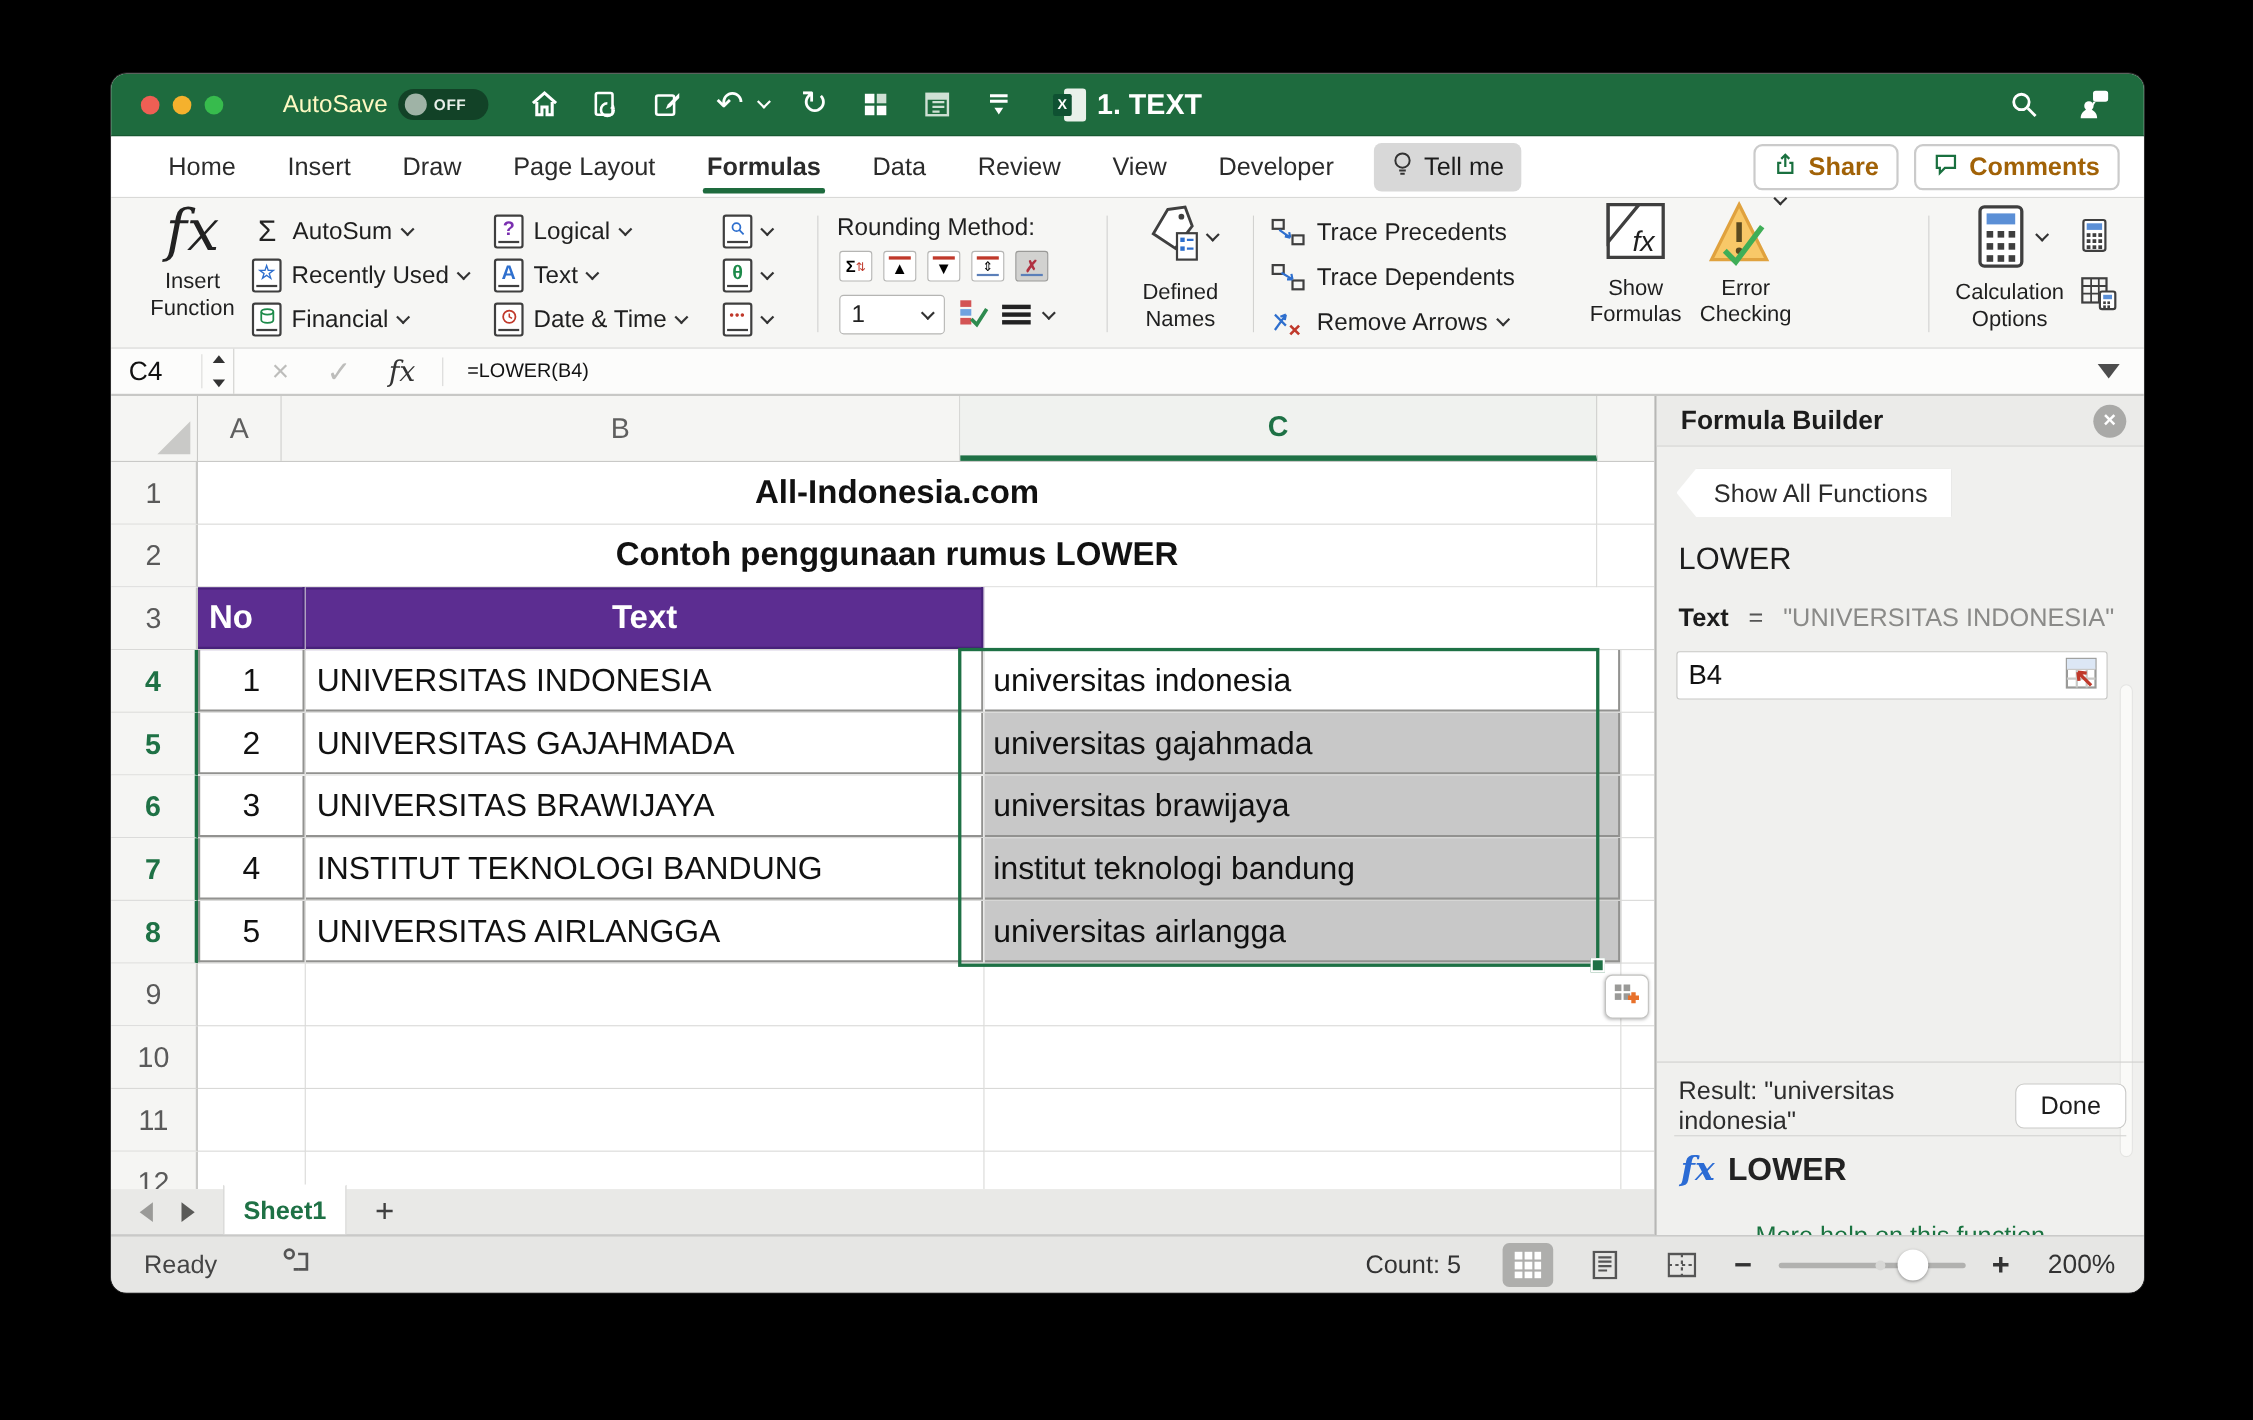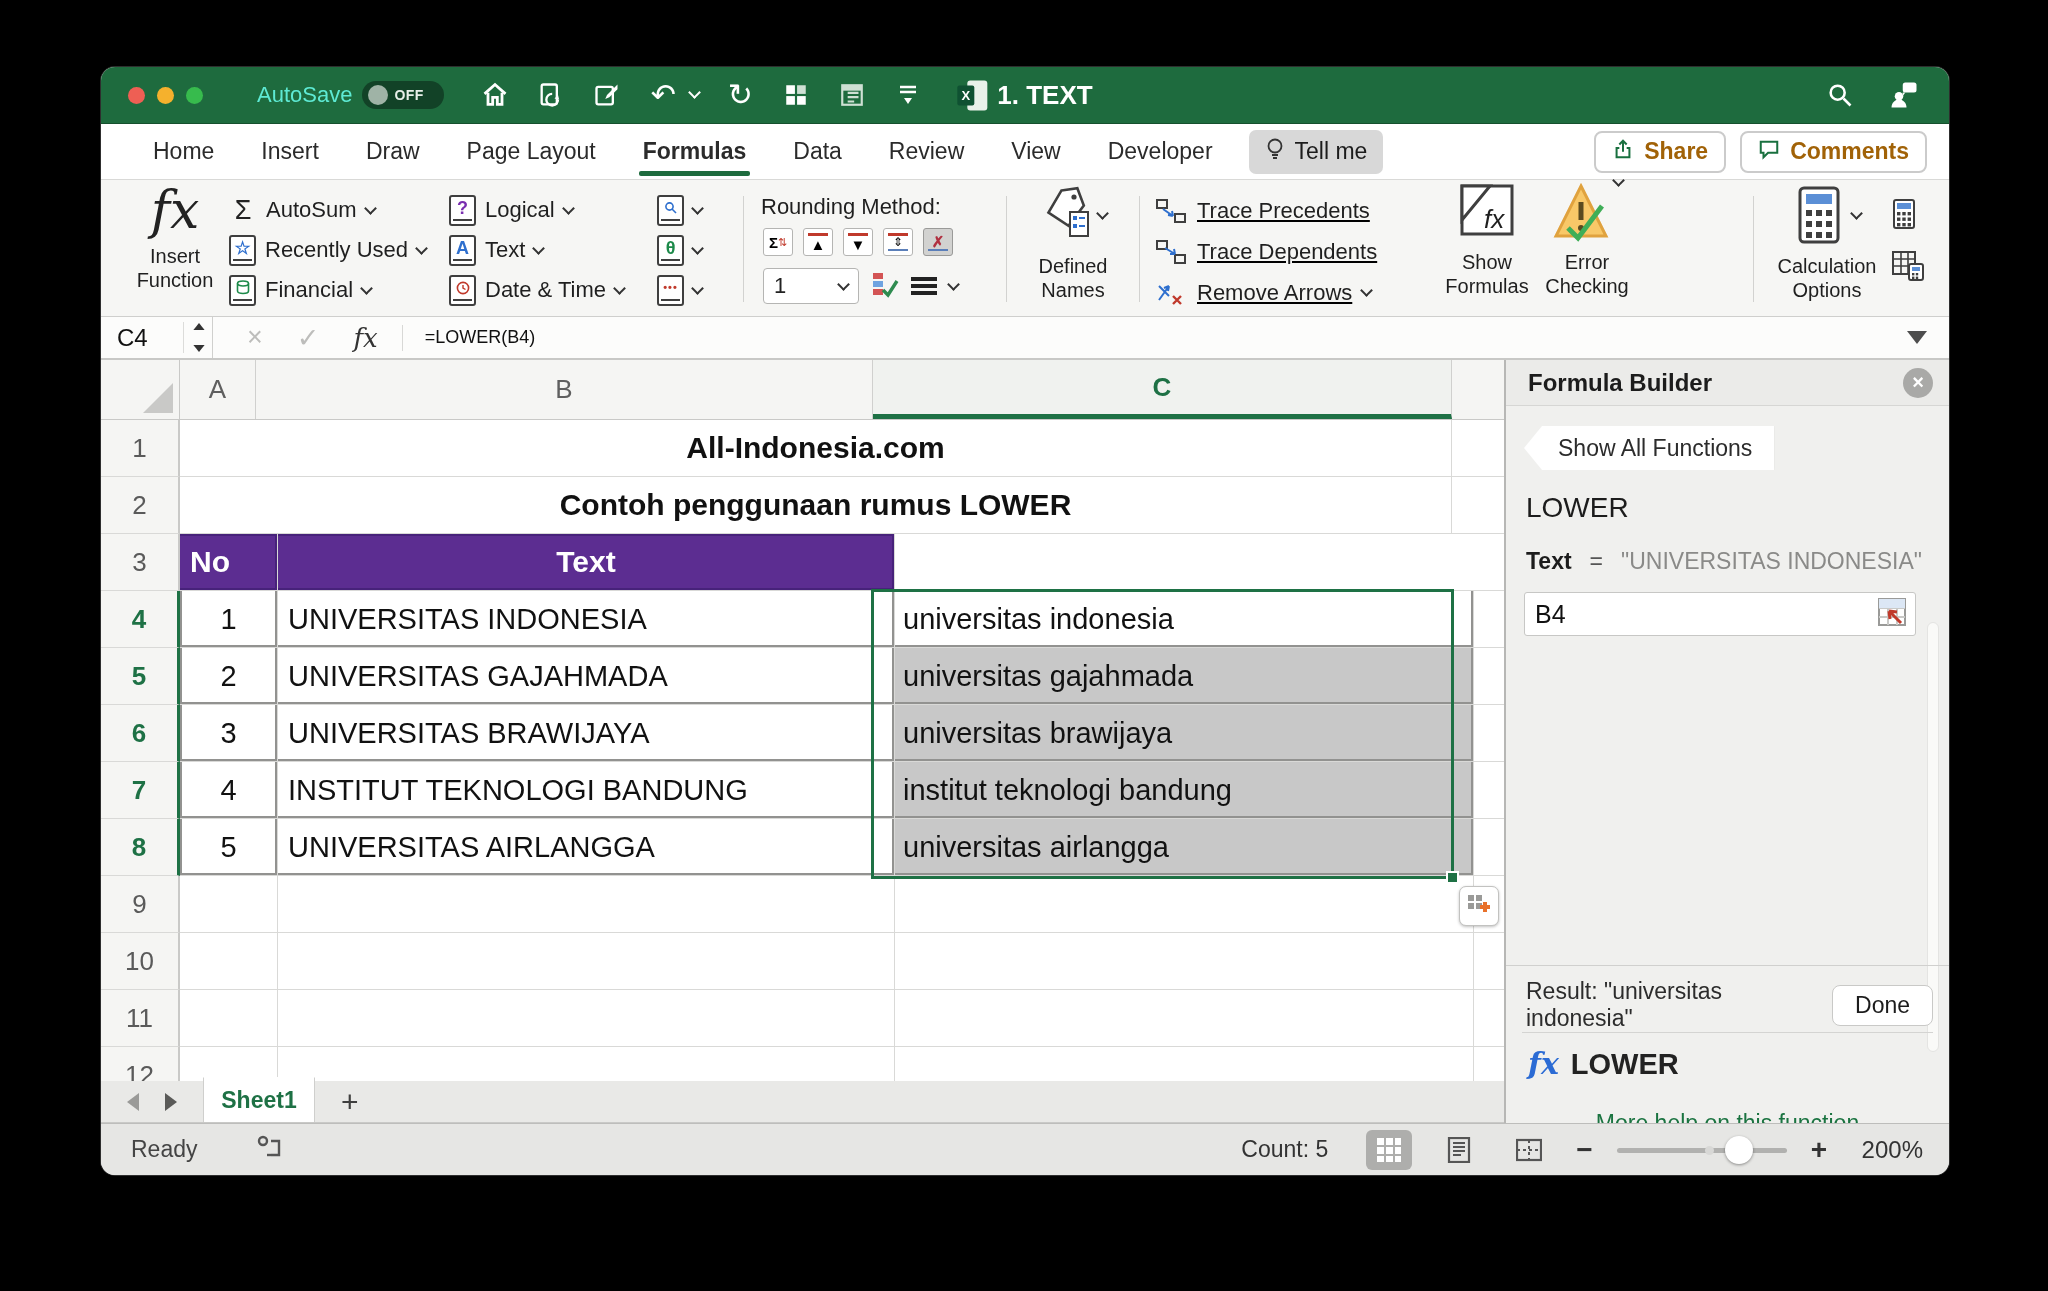--- a/index.html
+++ b/index.html
@@ -6,21 +6,21 @@
   *{box-sizing:border-box;font-family:"Liberation Sans",sans-serif;}
   .stage{position:relative;width:2048px;height:1291px;background:#000;overflow:hidden;}
   .window{position:absolute;left:101px;top:67px;width:1848px;height:1108px;background:#fff;
     border-radius:14px;overflow:hidden;display:flex;flex-direction:column;box-shadow:0 0 0 1px rgba(255,255,255,.18);}
   
   .titlebar{height:57px;background:#1e6b3e;display:flex;align-items:center;position:relative;flex:none;border-bottom:1px solid #15502d;}
   .lights{display:flex;gap:12px;padding-left:27px;}
   .light{width:17px;height:17px;border-radius:50%;}
   .light.red{background:#ee5f54;}.light.yellow{background:#f5b12d;}.light.green{background:#37bb4d;}
   .autosave{display:flex;align-items:center;margin-left:54px;gap:10px;}
-  .autosave-label{color:#5eead4;font-size:22px;}
+  .autosave-label{color:#fef9c3;font-size:22px;}
   .toggle{width:82px;height:28px;background:#124227;border-radius:14px;display:flex;align-items:center;padding:0 6px;gap:6px;}
   .knob{width:20px;height:20px;border-radius:50%;background:#9fb3a6;}
   .toggle-state{color:#e8efe9;font-size:14px;font-weight:bold;letter-spacing:.5px;}
   .tl-icons{display:flex;align-items:center;gap:26px;margin-left:36px;color:#fff;}
   .tl-ic{width:30px;height:30px;display:flex;align-items:center;justify-content:center;}
   .tl-ic svg{display:block;}
   .glyph-undo{font-size:30px;color:#fff;line-height:1;}
   .chev-w{width:9px;height:9px;border-right:2px solid #fff;border-bottom:2px solid #fff;transform:rotate(45deg);margin-left:-14px;margin-top:-6px;}
   .doc-title{position:absolute;left:50%;top:50%;transform:translate(-50%,-50%);display:flex;align-items:center;gap:10px;}
   .xl-icon{width:30px;height:30px;position:relative;}
@@ -55,21 +55,21 @@
   .rounding-label{font-size:22px;color:#1f1f1f;position:absolute;left:0;top:14px;white-space:nowrap;}
   .ric-row{position:absolute;left:2px;top:48px;display:flex;gap:10px;}
   .ric{width:30px;height:28px;background:#fff;border:1px solid #b5b5b3;border-radius:3px;position:relative;display:flex;align-items:center;justify-content:center;font-size:15px;}
   .ric.sel{background:#d2d2d0;border-color:#9a9a98;}
   .redbar-t::before{content:"";position:absolute;top:4px;left:4px;right:4px;height:3px;background:#c0392b;}
   .bluebar-b::after{content:"";position:absolute;bottom:4px;left:4px;right:4px;height:2px;background:#5b7fb9;}
   .rnd-bottom{position:absolute;left:2px;top:88px;display:flex;align-items:center;gap:12px;}
   .rnd-input{width:96px;height:36px;background:#fff;border:1px solid #b5b5b3;border-radius:4px;display:flex;align-items:center;justify-content:space-between;padding:0 10px;font-size:22px;color:#222;}
   .hamb{width:26px;height:18px;border-top:4px solid #222;border-bottom:4px solid #222;position:relative;}
   .hamb::after{content:"";position:absolute;left:0;right:0;top:3px;height:4px;background:#222;}
-  .tracerow{display:flex;align-items:center;gap:10px;height:37px;text-decoration:underline;}
+  .tracerow{display:flex;align-items:center;gap:10px;height:37px;}
   .tlab{font-size:22px;color:#1f1f1f;white-space:nowrap;}
   .smallcalcs{display:flex;flex-direction:column;gap:16px;padding-top:18px;}
   
   .formulabar{height:43px;background:#fcfcfb;border-bottom:2px solid #c8c8c6;display:flex;align-items:center;flex:none;position:relative;}
   .namebox{width:112px;height:100%;border-right:1px solid #d0d0ce;display:flex;align-items:center;position:relative;}
   .namebox-text{font-size:24px;color:#111;padding-left:16px;}
   .stepper{position:absolute;right:6px;top:5px;bottom:5px;display:flex;flex-direction:column;justify-content:space-between;align-items:center;padding-left:8px;border-left:1px solid #dcdcda;}
   .tri-up{width:0;height:0;border-left:7px solid transparent;border-right:7px solid transparent;border-bottom:9px solid #333;}
   .tri-dn{width:0;height:0;border-left:7px solid transparent;border-right:7px solid transparent;border-top:9px solid #333;}
   .fb-ic{font-size:27px;color:#bdbdbb;margin-left:34px;}

